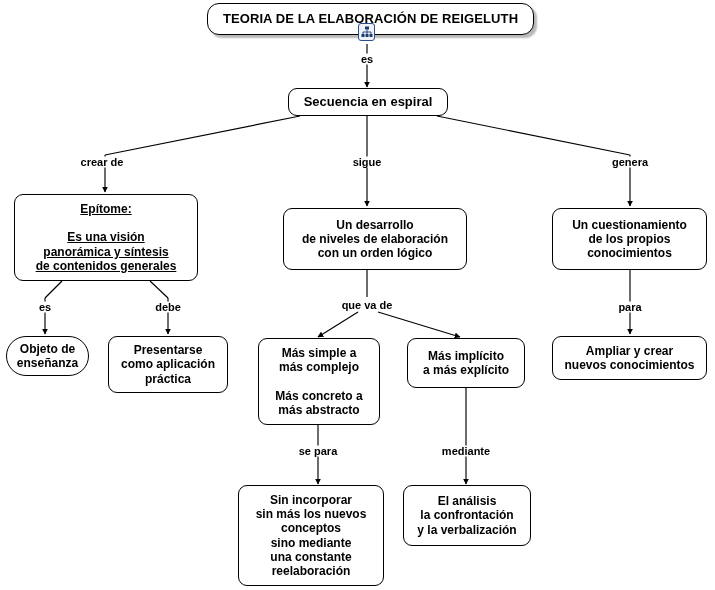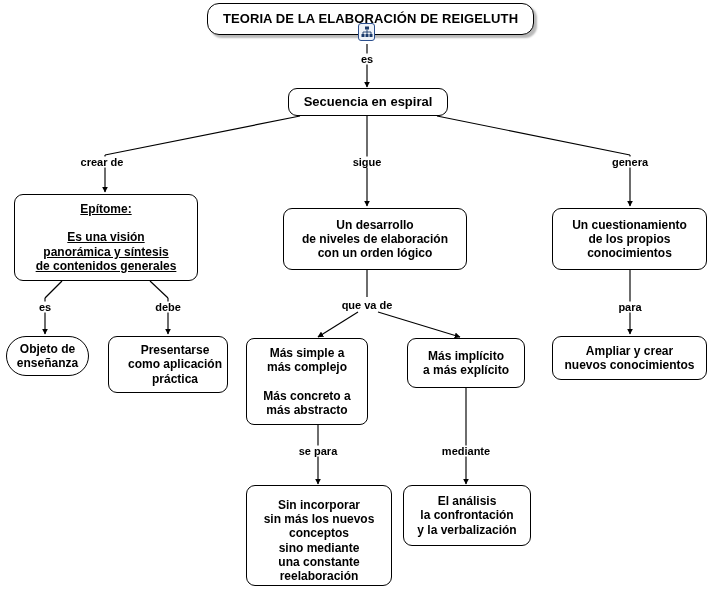--- a/index.html
+++ b/index.html
@@ -146,45 +146,45 @@
     <span>Un  cuestionamiento
 de los propios
 conocimientos</span>
   </div>
 
   <div class="node n12" style="left:6px; top:336px; width:83px; height:40px;border-radius:20px;">
     <span>Objeto de
 enseñanza</span>
   </div>
 
-  <div class="node n12" style="left:108px; top:336px; width:120px; height:57px;justify-content:flex-end;">
+  <div class="node n12" style="left:108px; top:336px; width:120px; height:57px;">
     <span>Presentarse
 como aplicación
 práctica</span>
   </div>
 
-  <div class="node n12" style="left:246px; top:338px; width:122px; height:87px;border-radius:8px;">
+  <div class="node n12" style="left:258px; top:338px; width:122px; height:87px;">
     <span>Más simple a
 más complejo
 
 Más concreto a
 más abstracto</span>
   </div>
 
   <div class="node n12" style="left:407px; top:338px; width:118px; height:50px;">
     <span>Más implícito
 a más explícito</span>
   </div>
 
   <div class="node n12" style="left:552px; top:336px; width:155px; height:44px;">
     <span>Ampliar y crear
 nuevos conocimientos</span>
   </div>
 
-  <div class="node n12" style="left:246px; top:485px; width:146px; height:101px;align-items:flex-end;">
+  <div class="node n12" style="left:238px; top:485px; width:146px; height:101px;">
     <span>Sin incorporar
 sin más los nuevos
 conceptos
 sino mediante
 una constante
 reelaboración</span>
   </div>
 
   <div class="node n12" style="left:403px; top:485px; width:128px; height:61px;">
     <span>El análisis

